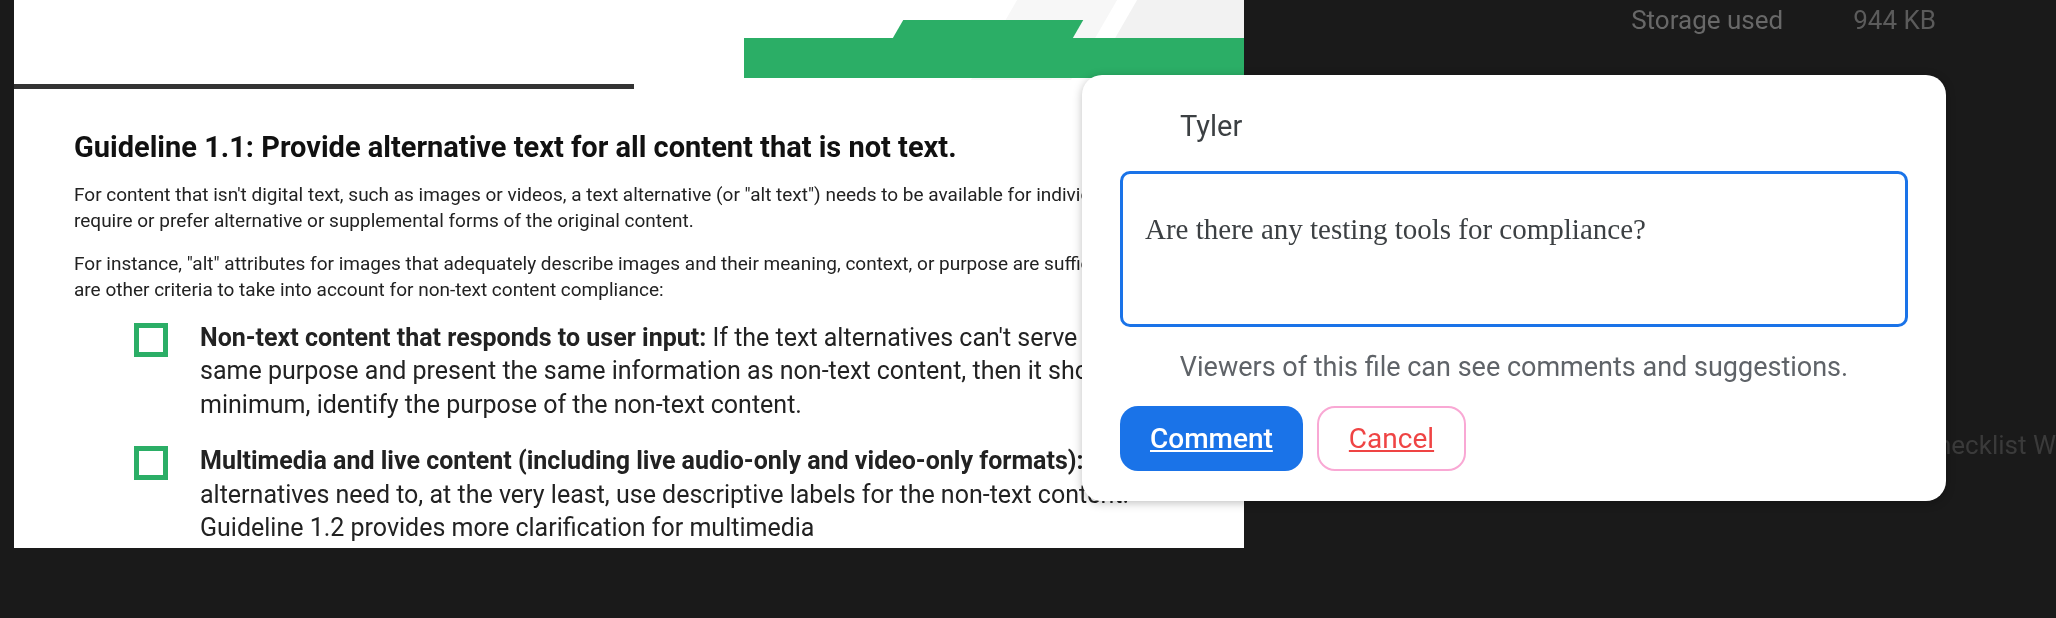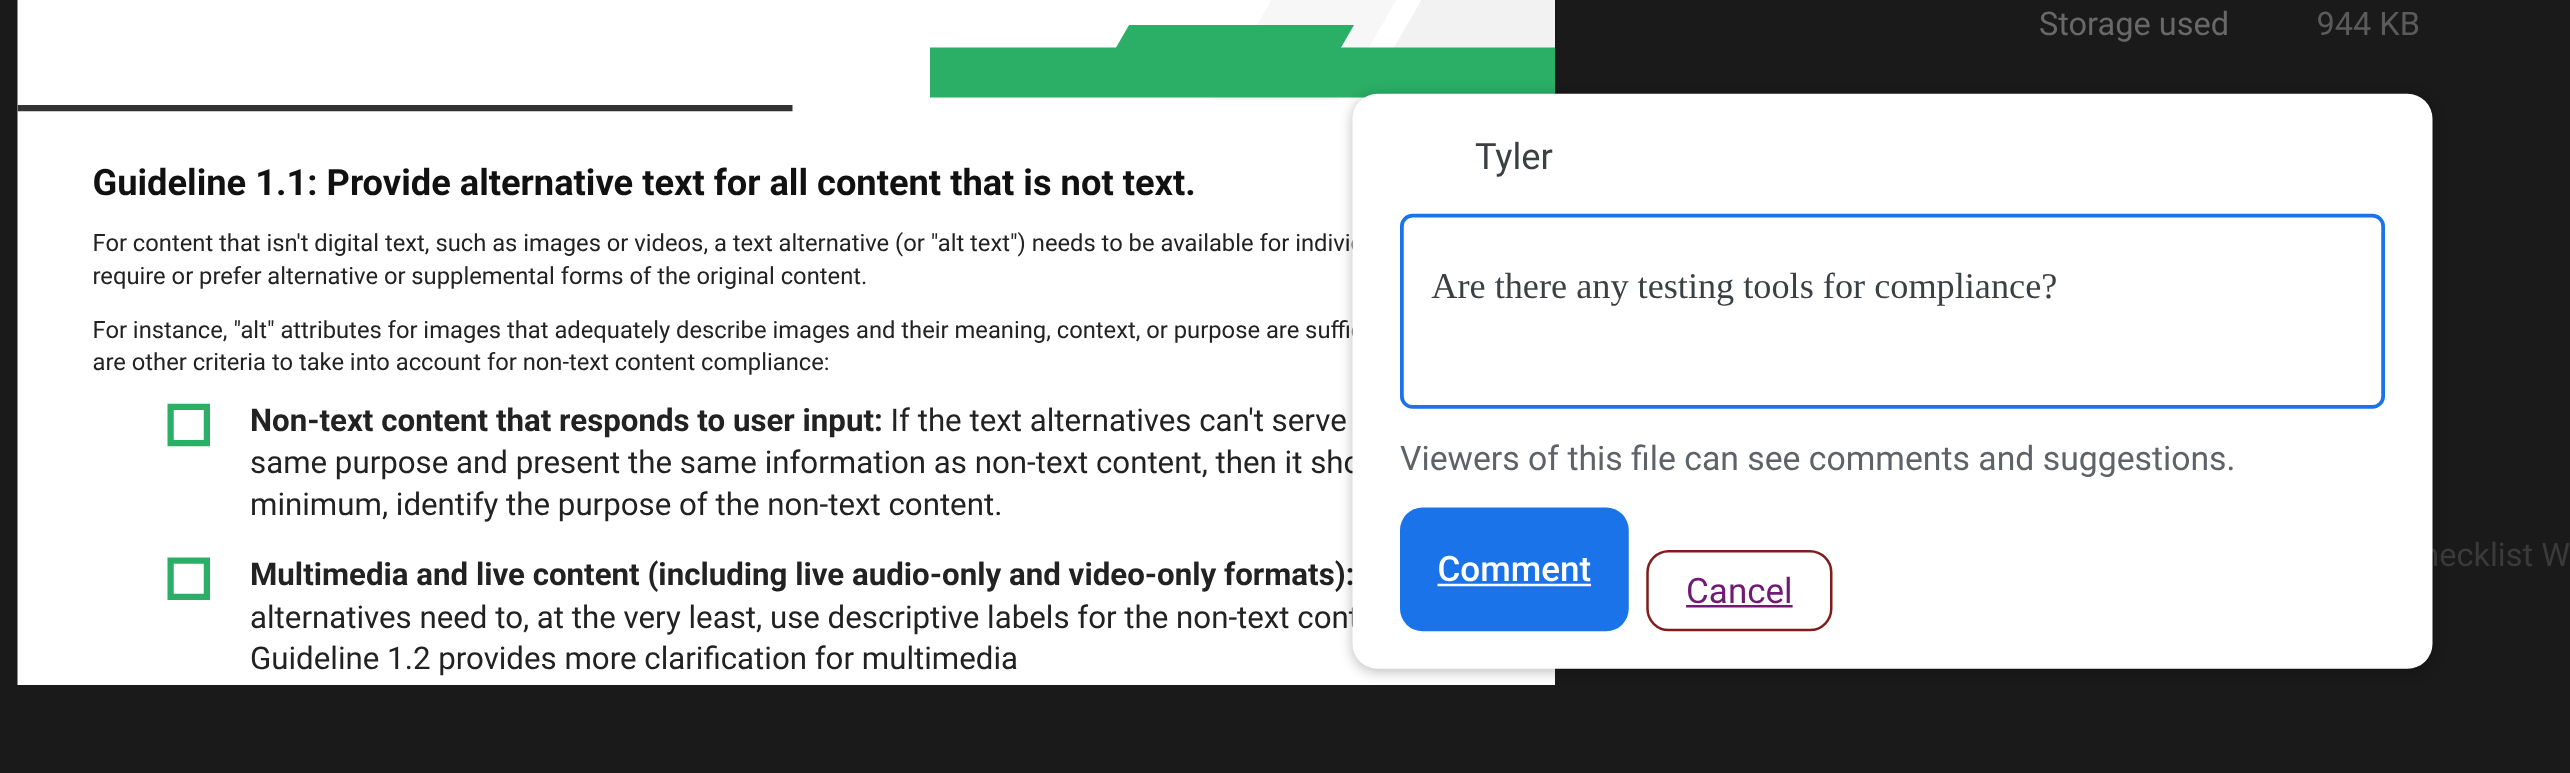--- a/index.html
+++ b/index.html
@@ -168,20 +168,21 @@
       font-family: Liberation Serif, serif;
       outline: none;
       min-height: 112px;
     }
     .comment-hint {
       font-size: 27px;
       color: #5f6368;
       line-height: 1.35;
       margin-top: 18px;
       margin-bottom: 20px;
+      text-align: center;
     }
     .comment-actions {
       display: flex;
       gap: 14px;
     }
     .btn {
       font-size: 28px;
       padding: 14px 30px;
       border-radius: 18px;
       border: none;
@@ -189,23 +190,22 @@
       font-family: inherit;
       text-decoration: underline;
     }
     .btn-primary {
       background: #1a73e8;
       color: #fff;
       font-weight: 500;
     }
     .btn-secondary {
       background: #fff;
-      color: #701a75;
-      border: 2px solid #7f1d1d;
-      margin-top: 34px;
+      color: #ef4444;
+      border: 2px solid #f9a8d4;
     }
   </style>
 </head>
 <body>
 
 <div class="side-info">
   <span>Storage used</span>
   <span class="val">944 KB</span>
 </div>
 

